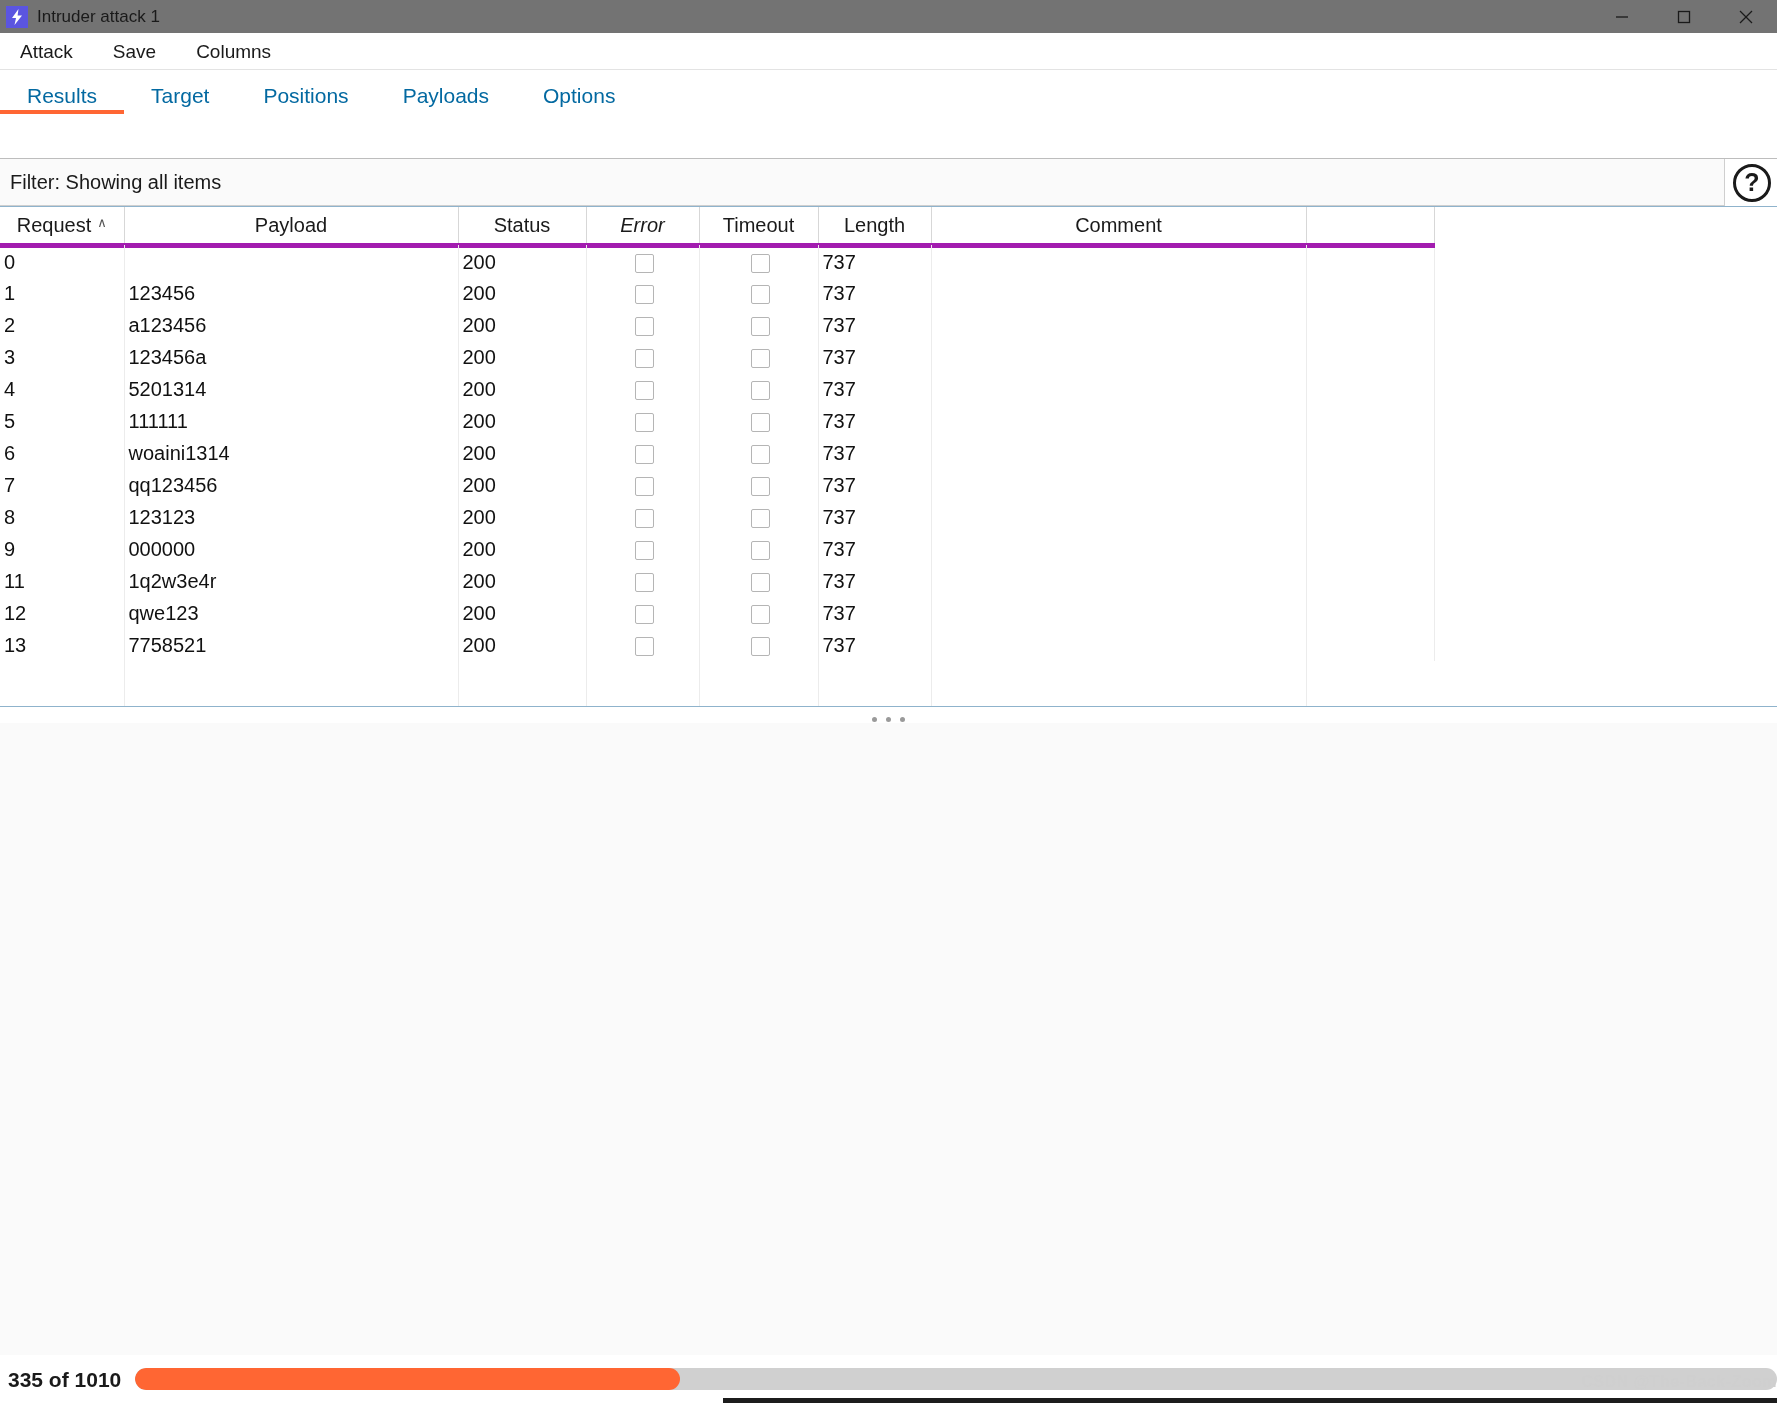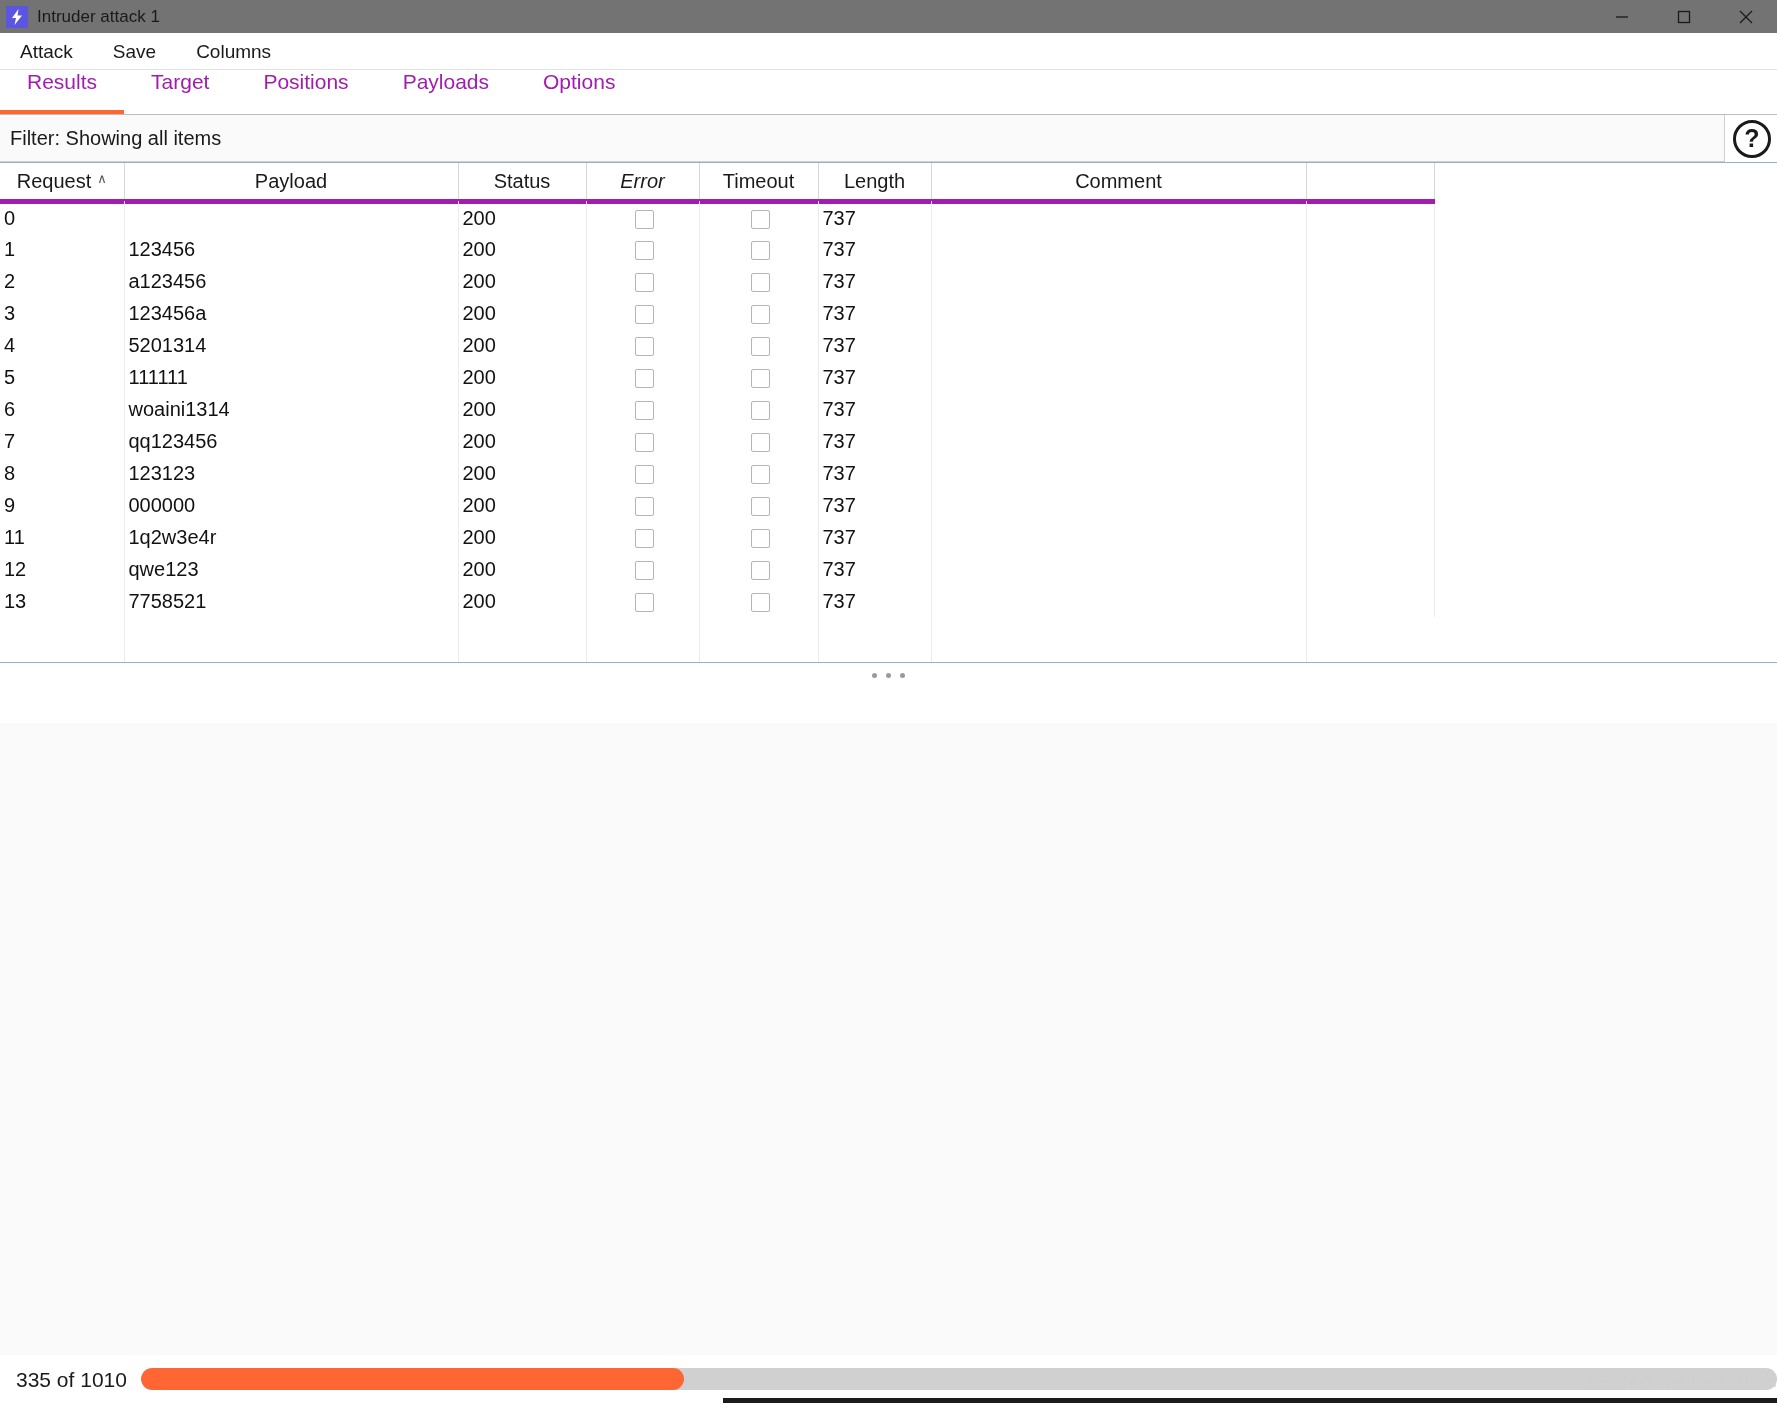--- a/index.html
+++ b/index.html
@@ -79,39 +79,40 @@
   .tabsbar {
     height: 45px;
     display: flex;
     align-items: flex-end;
     background: #ffffff;
     border-top: 1px solid #e3e3e3;
     box-sizing: border-box;
   }
   .tab {
     font-size: 21px;
-    color: #a21caf;
-    padding: 0 27px 18px 27px;
+    color: #0369a1;
+    padding: 0 27px 4px 27px;
     line-height: 1;
     white-space: nowrap;
     border-bottom: 4px solid transparent;
     box-sizing: border-box;
   }
   .tab.active {
     border-bottom-color: #ff6633;
   }
 
   
   .filterzone {
     height: 48px;
     display: flex;
     align-items: stretch;
     background: #ffffff;
     border-top: 1px solid #bdbdbd;
     box-sizing: border-box;
+    margin-top: 44px;
   }
   .filter-box {
     flex: 1 1 auto;
     display: flex;
     align-items: center;
     background: #fafafa;
     border: 1px solid #cfcfcf;
     border-left: none;
     border-top: none;
     box-sizing: border-box;
@@ -273,22 +274,23 @@
   
   .statusbar {
     position: absolute;
     left: 0;
     right: 0;
     bottom: 0;
     height: 48px;
     background: #ffffff;
     display: flex;
     align-items: center;
-    padding-left: 16px;
-    box-sizing: border-box;
+    padding-left: 8px;
+    box-sizing: border-box;
+    font-weight: bold;
   }
   .status-count {
     font-size: 21px;
     color: #1a1a1a;
     white-space: nowrap;
     line-height: 1;
     margin-right: 14px;
   }
   .progress-track {
     flex: 1 1 auto;

